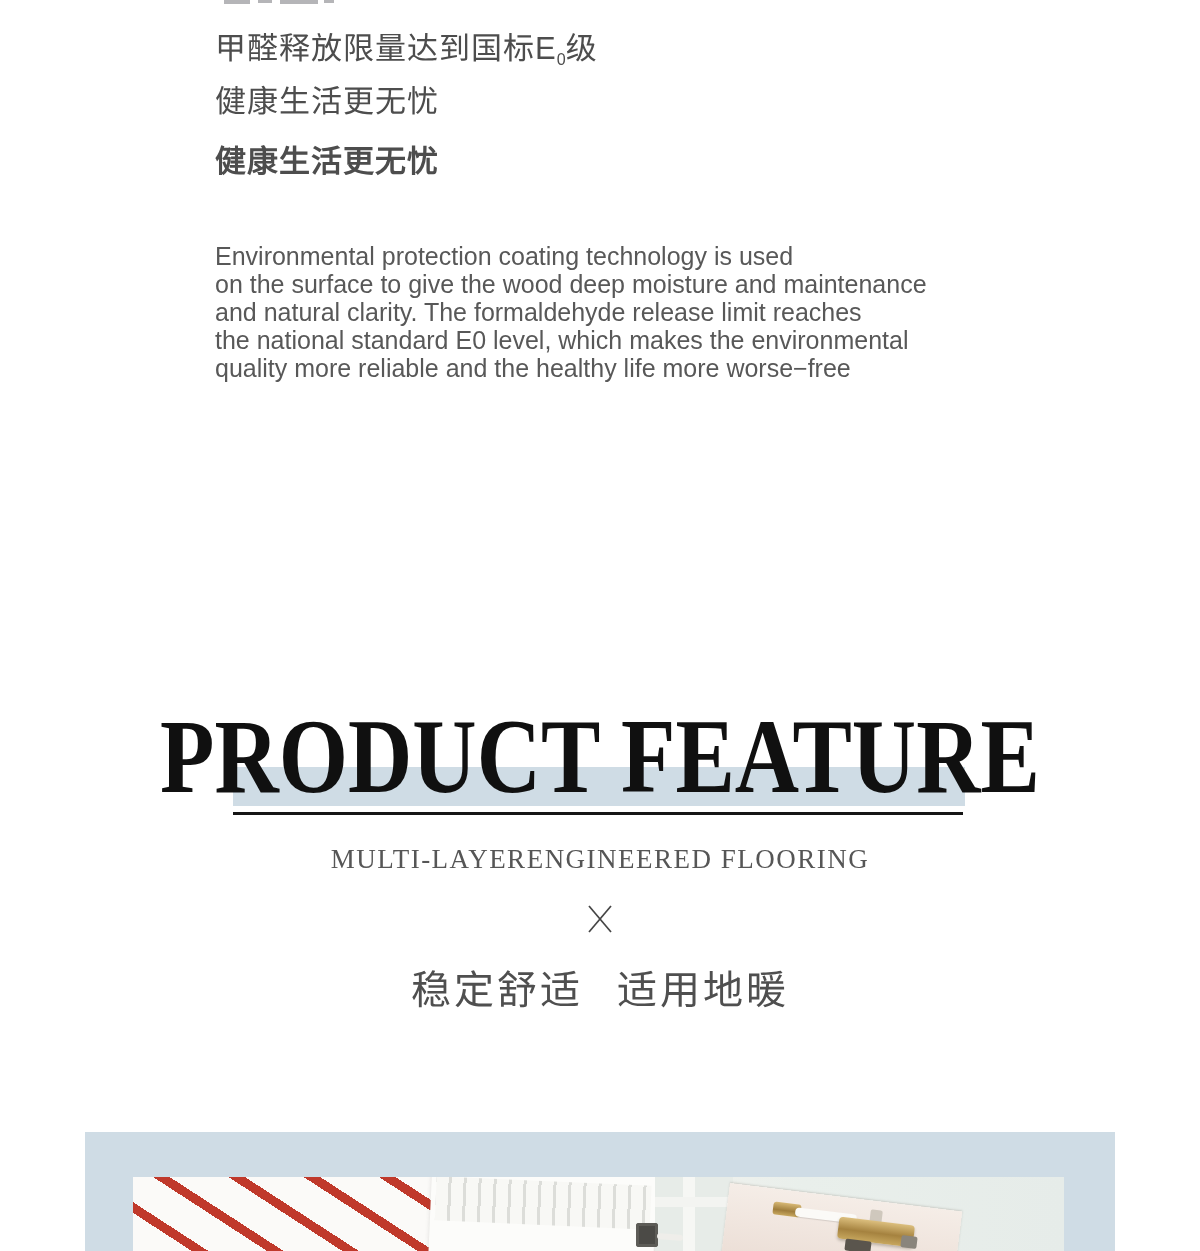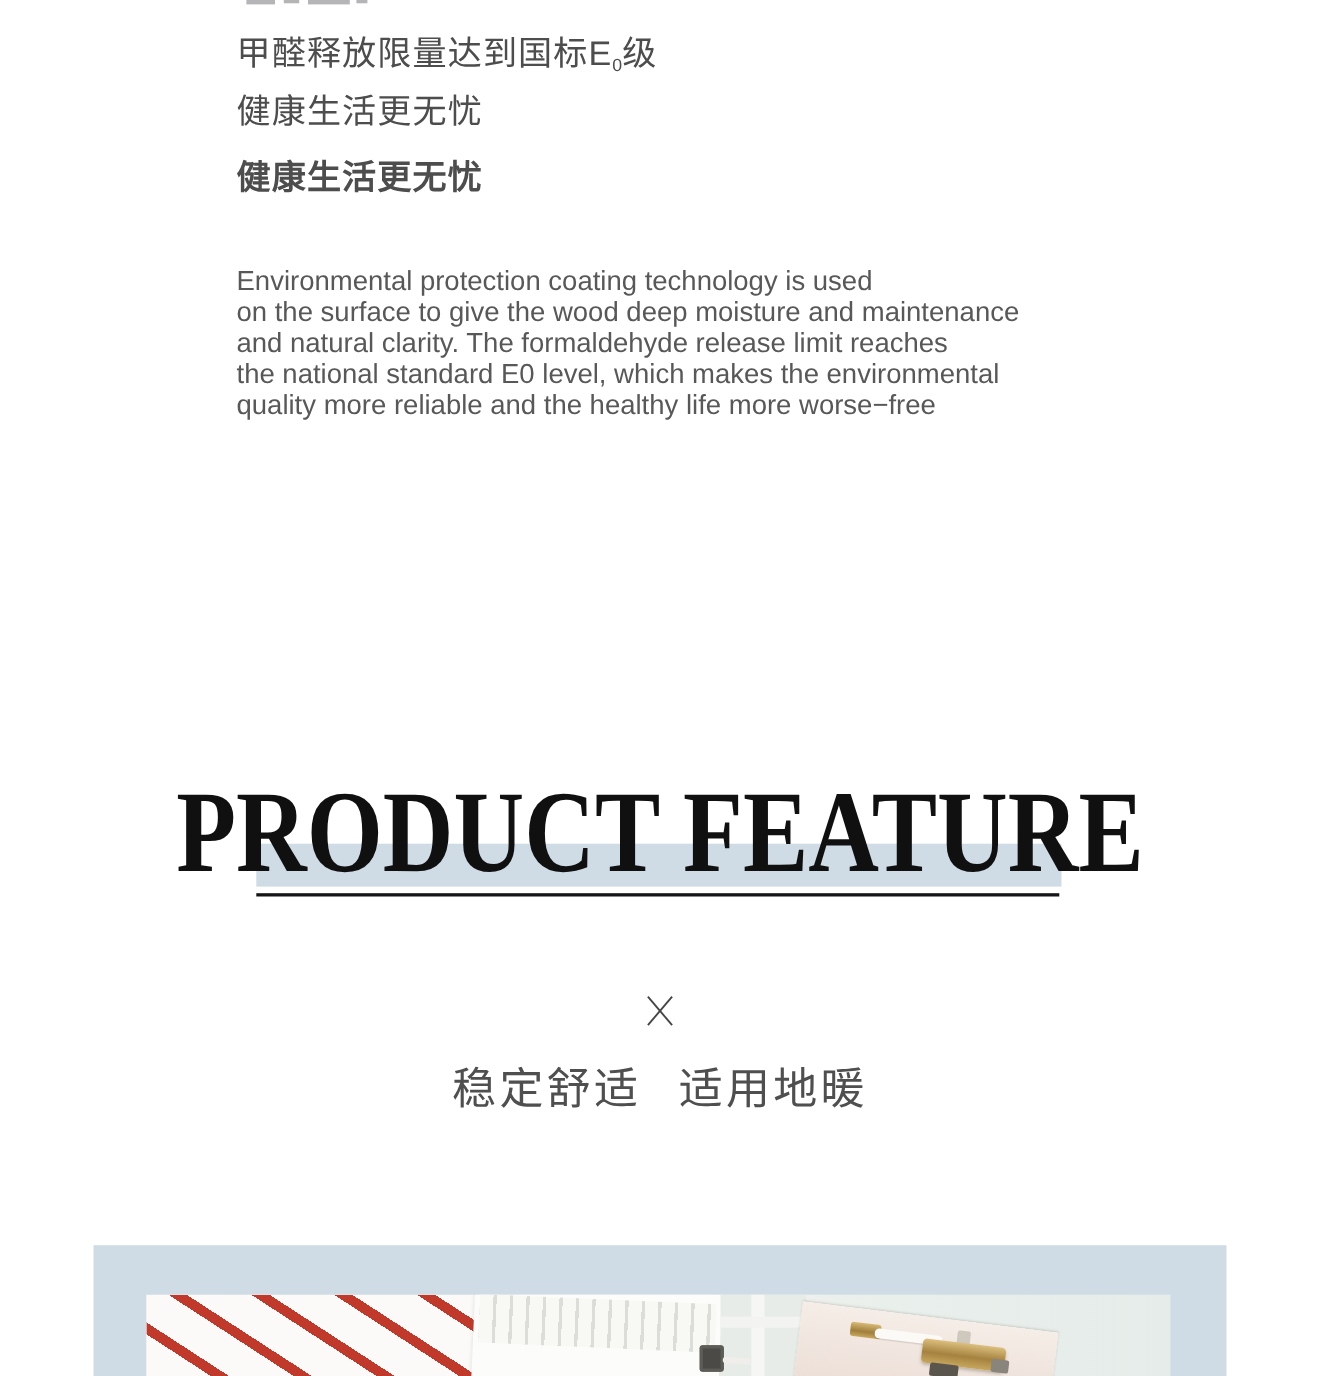--- a/index.html
+++ b/index.html
@@ -164,20 +164,21 @@
 
   <div class="para">Environmental protection coating technology is used
 on the surface to give the wood deep moisture and maintenance
 and natural clarity. The formaldehyde release limit reaches
 the national standard E0 level, which makes the environmental
 quality more reliable and the healthy life more worse−free</div>
 
   <div class="feature-band"></div>
   <div class="feature-title">PRODUCT FEATURE</div>
   <div class="feature-rule"></div>
+  <div class="feature-subtitle">MULTI-LAYERENGINEERED FLOORING</div>
 
   <div class="x-divider">
     <svg width="30" height="32" viewBox="0 0 30 32">
       <line x1="4" y1="3" x2="26" y2="29" stroke="#454545" stroke-width="1.7"></line>
       <line x1="26" y1="3" x2="4" y2="29" stroke="#454545" stroke-width="1.7"></line>
     </svg>
   </div>
 
   <div class="tagline"><span>稳定舒适</span><span class="gap"></span><span>适用地暖</span></div>
 

